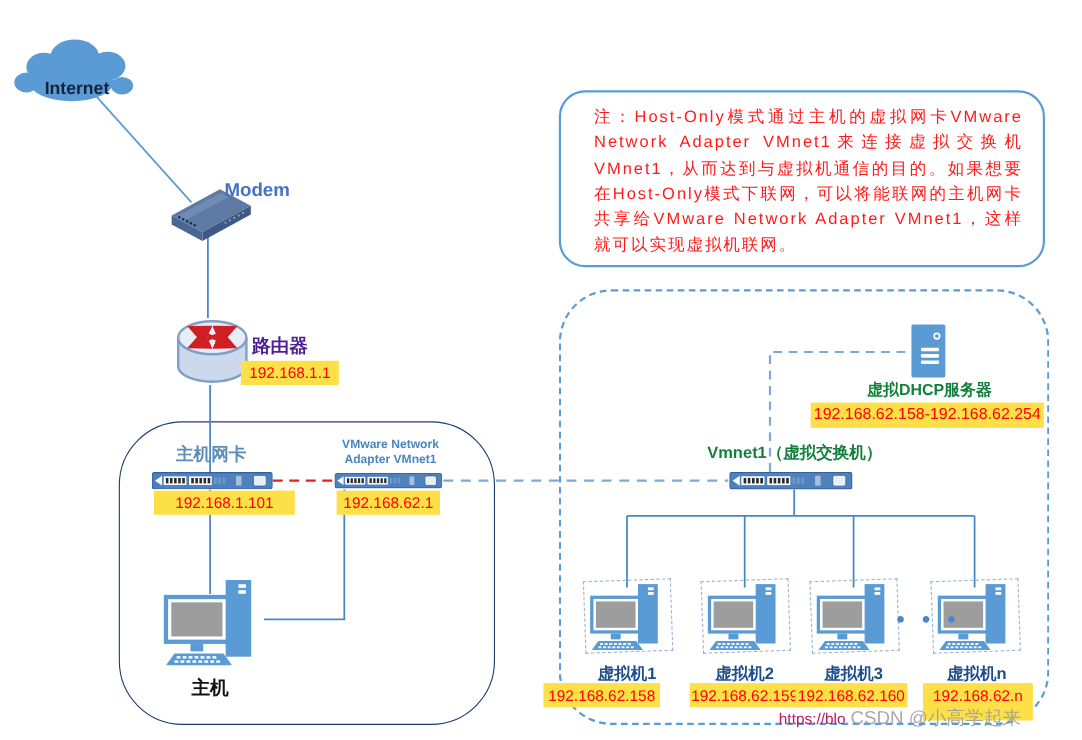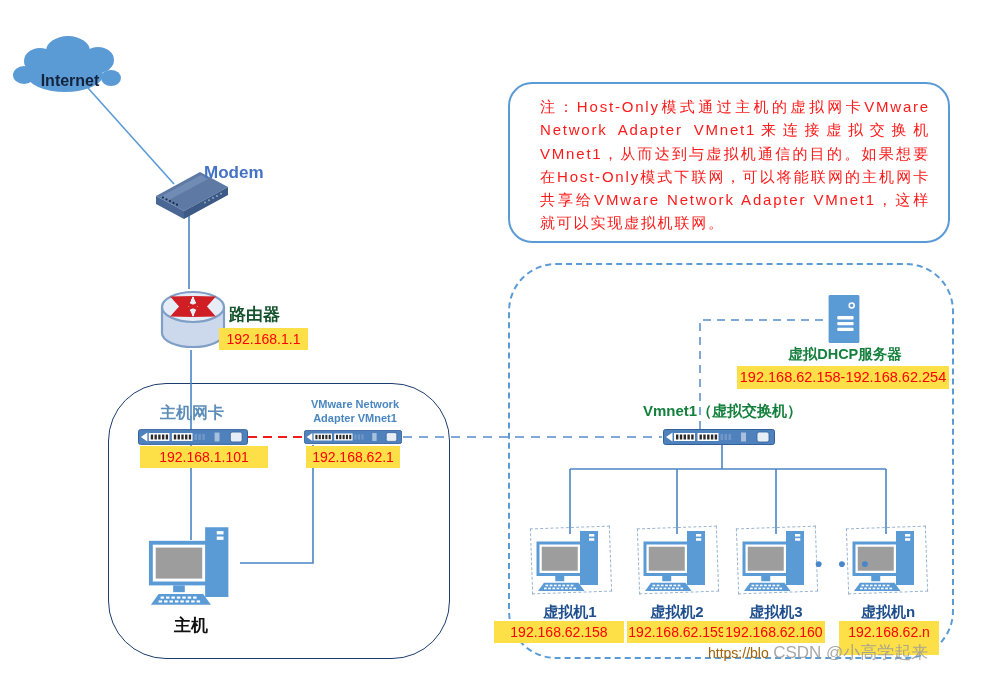--- a/index.html
+++ b/index.html
@@ -9,30 +9,30 @@
   .ctr{text-align:center;}
   
   .host-boundary{border:1.6px solid #1c3c6e;border-radius:58px;background:transparent;}
   .vnet-boundary{border:2px dashed #5b9bd5;border-radius:48px;background:transparent;}
   
   .note-box{border:2px solid #5b9bd5;border-radius:24px;background:#fff;box-sizing:border-box;
             padding:11px 18px 10px 30px;}
   .note-text{color:#ff1a1a;font-size:15px;line-height:1.55;letter-spacing:1.8px;
              text-align:justify;font-weight:500;}
   
-  .lbl-black{color:#14532d;font-weight:bold;}
+  .lbl-black{color:#4c1d95;font-weight:bold;}
   .lbl-blue{color:#15803d;font-weight:bold;}
   .lbl-steel{color:#5b8db8;font-weight:bold;}
   .lbl-adapter{color:#4a86c0;font-weight:bold;font-size:11px;white-space:pre-line;line-height:1.25;}
   .lbl-vm{color:#1f4e8c;font-weight:bold;font-size:15px;}
   .ip-badge{background:#fde047;color:#ff0000;font-size:14px;line-height:22px;text-align:center;
             font-weight:500;white-space:nowrap;}
   .vm-outline{border:1.6px dashed #9ab4d0;}
   .ellipsis{color:#4a86c9;font-weight:bold;font-size:21px;letter-spacing:5px;}
-  .watermark-url{color:#a16207;font-size:14px;}
+  .watermark-url{color:#be185d;font-size:14px;}
   .watermark-txt{color:#9a9a9a;font-size:17px;opacity:.85;}
   svg{display:block;}
 </style>
 </head>
 <body>
 
 <div id="stage">
 
   <svg width="0" height="0" style="position:absolute">
     <defs>
@@ -218,21 +218,21 @@
     </svg>
   <div class="abs ctr lbl-blue" style="left:770px;top:345px;width:150px;font-size:14.5px;z-index:3;">虚拟DHCP服务器</div>
   <div class="abs ip-badge" style="left:737px;top:366px;width:212px;height:23px;font-size:14.5px;line-height:23px;z-index:3;">192.168.62.158-192.168.62.254</div>
 
   <div class="abs" style="left:0;top:0;z-index:2;">
     <div class="abs vm-outline" style="left:531px;top:527px;width:78px;height:64px;transform:rotate(-2deg);"></div>
     <svg class="abs" style="left:534px;top:528px;" width="74" height="66" viewBox="0 0 96 88">
         <use href="#sym-pc"></use>
       </svg>
     <div class="abs ctr lbl-vm" style="left:520px;top:603px;width:100px;">虚拟机1</div>
-    <div class="abs ip-badge" style="left:494px;top:621px;width:130px;height:22px;">192.168.62.158</div>
+    <div class="abs ip-badge" style="left:494px;top:621px;width:106px;height:22px;">192.168.62.158</div>
   </div>
 
   <div class="abs" style="left:0;top:0;z-index:2;">
     <div class="abs vm-outline" style="left:638px;top:527px;width:78px;height:64px;transform:rotate(-2deg);"></div>
     <svg class="abs" style="left:641px;top:528px;" width="74" height="66" viewBox="0 0 96 88">
         <use href="#sym-pc"></use>
       </svg>
     <div class="abs ctr lbl-vm" style="left:627px;top:603px;width:100px;">虚拟机2</div>
     <div class="abs ip-badge" style="left:627px;top:621px;width:100px;height:22px;">192.168.62.159</div>
   </div>

